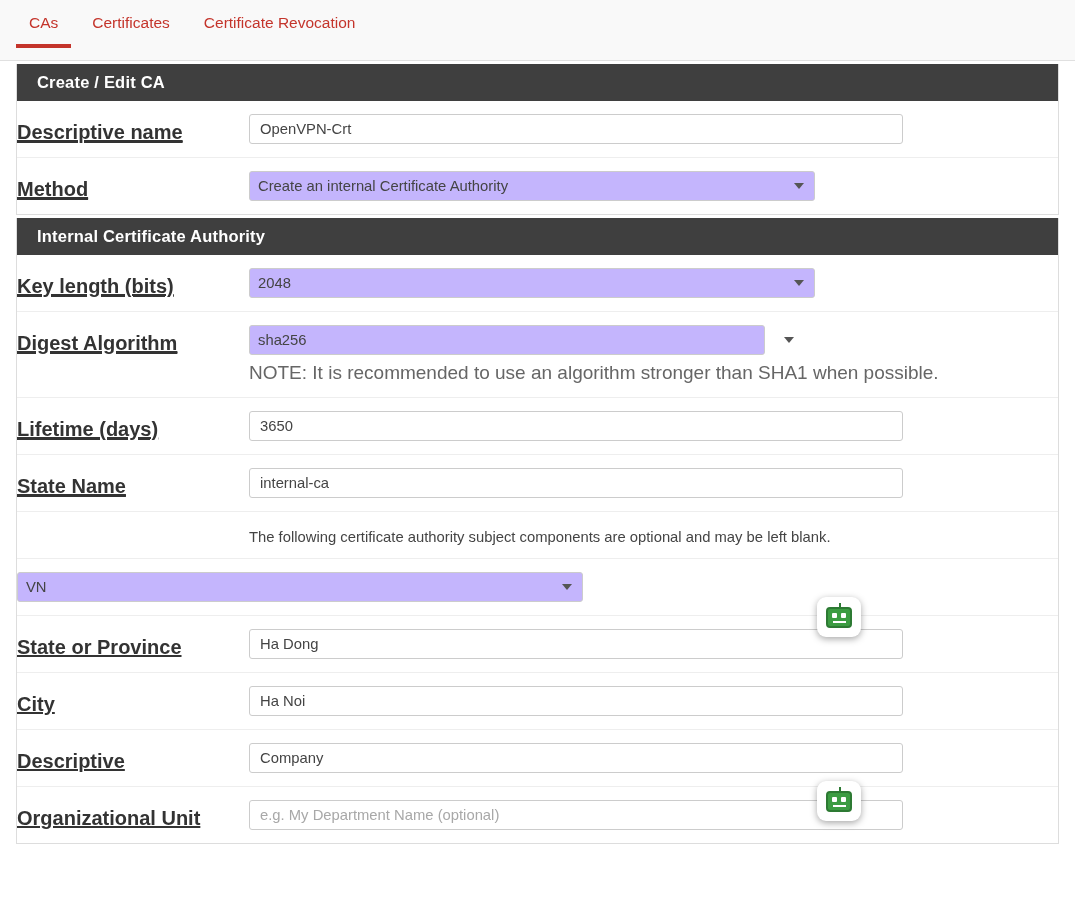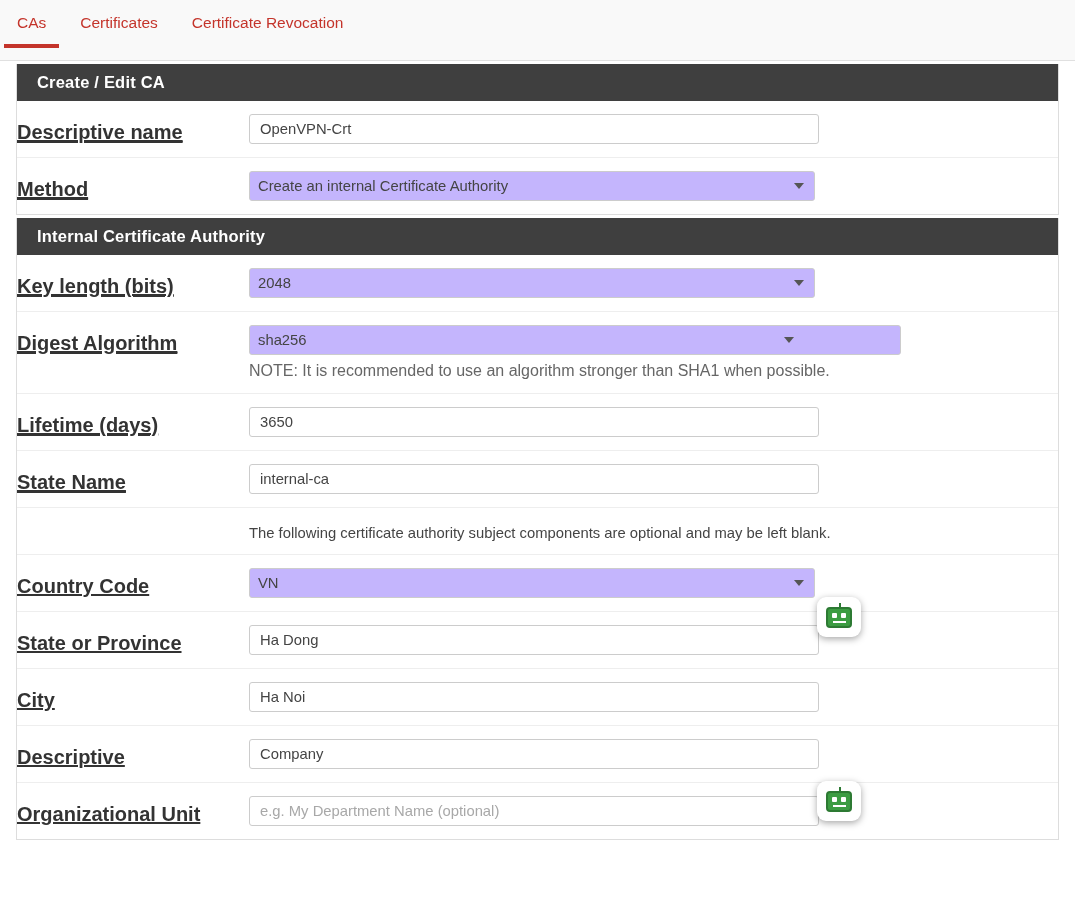--- a/index.html
+++ b/index.html
@@ -22,21 +22,21 @@
     background: #ffffff;
   }
 
   
   .tabbar {
     height: 61px;
     background: #f9f9f9;
     border-bottom: 1px solid #e0e0e0;
     display: flex;
     align-items: flex-start;
-    padding-left: 0;
+    padding-left: 12px;
     padding-top: 9px;
   }
   .tab {
     position: relative;
     padding: 5px 17px 16px 17px;
     color: #c4342b;
     font-size: 15.5px;
     cursor: pointer;
     white-space: nowrap;
   }
@@ -92,21 +92,21 @@
   .row-label.underline span {
     text-decoration: underline;
     text-underline-offset: 2px;
   }
   .row-field {
     flex: 1;
     padding-right: 20px;
   }
 
   input.text-input {
-    width: 570px;
+    width: 654px;
     height: 30px;
     padding: 12px 10px;
     font-size: 14.8px;
     font-family: "Liberation Sans", sans-serif;
     color: #444444;
     border: 1px solid #cccccc;
     border-radius: 3px;
     background: #ffffff;
     outline: none;
   }
@@ -138,21 +138,21 @@
     top: 12px;
     width: 0; height: 0;
     border-left: 5px solid transparent;
     border-right: 5px solid transparent;
     border-top: 6px solid #555555;
     pointer-events: none;
   }
 
   .note {
     margin-top: 7px;
-    font-size: 16px;
+    font-size: 19px;
     color: #666666;
   }
   .info-text {
     font-size: 14.8px;
     color: #444444;
     padding-top: 4px;
   }
 
   
   .cursor-badge {
@@ -264,21 +264,21 @@
           </div>
         </div>
       </div>
 
       <div class="row">
         <div class="row-label underline">
           <span>Digest Algorithm</span>
         </div>
         <div class="row-field">
           <div class="select-wrap" style="width:556px;">
-            <select class="sel" style="width:652px;">
+            <select class="sel" style="width:516px;">
               <option>sha256</option>
             </select>
             <span class="sel-arrow" style="right:11px;"></span>
           </div>
           <div class="note">NOTE: It is recommended to use an algorithm stronger than SHA1 when possible.</div>
         </div>
       </div>
 
       <div class="row">
         <div class="row-label underline">
@@ -299,23 +299,20 @@
       </div>
 
       <div class="row">
         <div class="row-label"></div>
         <div class="row-field">
           <div class="info-text">The following certificate authority subject components are optional and may be left blank.</div>
         </div>
       </div>
 
       <div class="row">
-        <div class="row-label">
-          <span>Country Code</span>
-        </div>
         <div class="row-field">
           <div class="select-wrap">
             <select class="sel">
               <option>VN</option>
             </select>
             <span class="sel-arrow"></span>
           </div>
         </div>
       </div>
 

